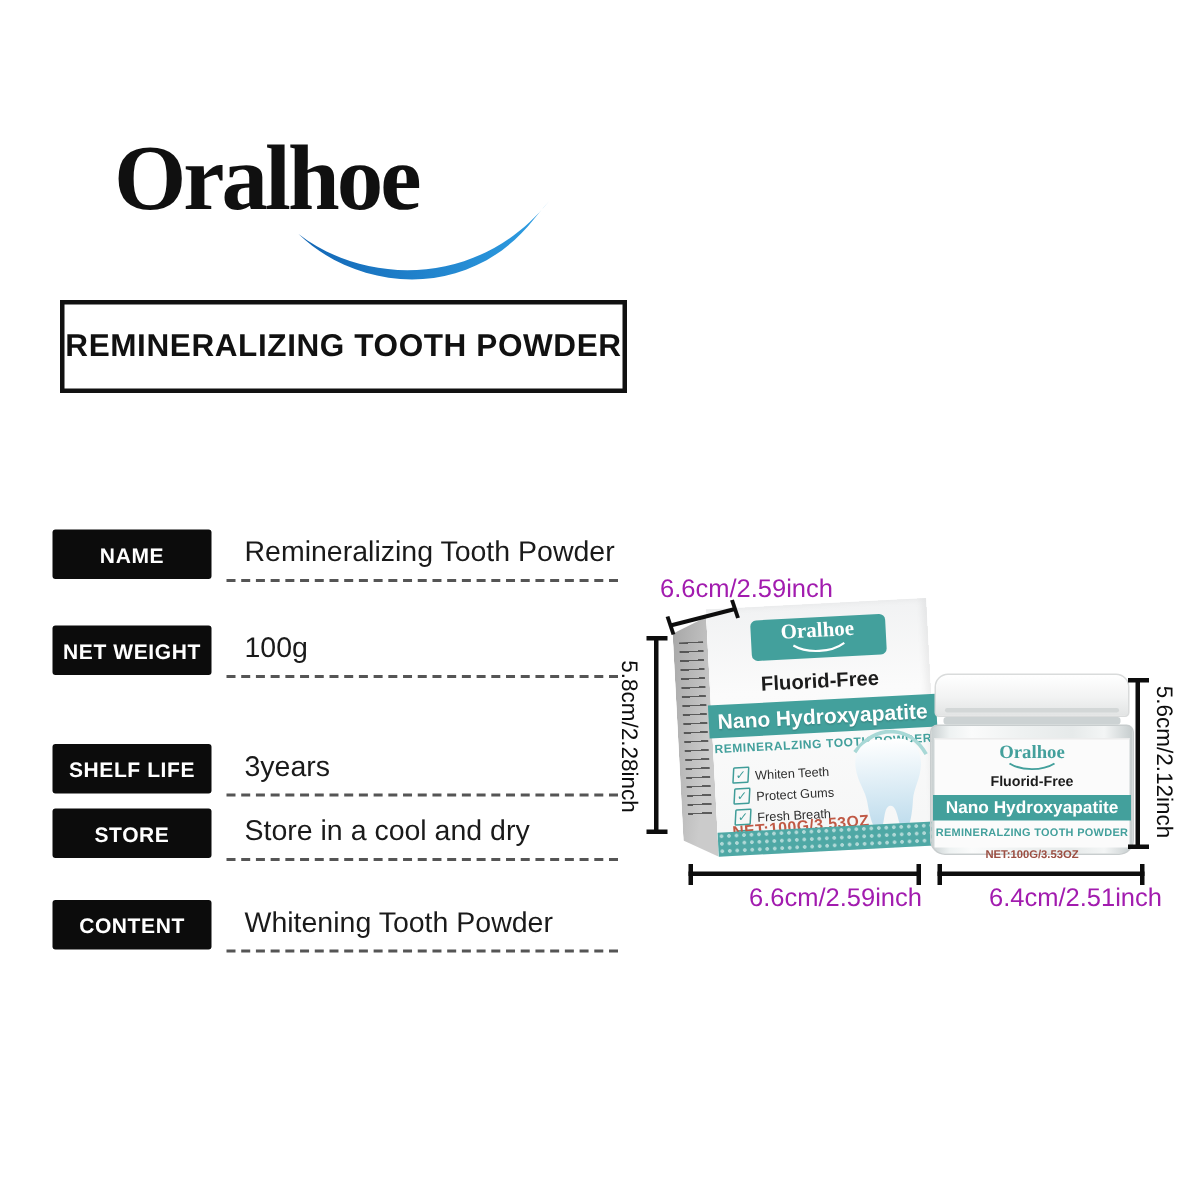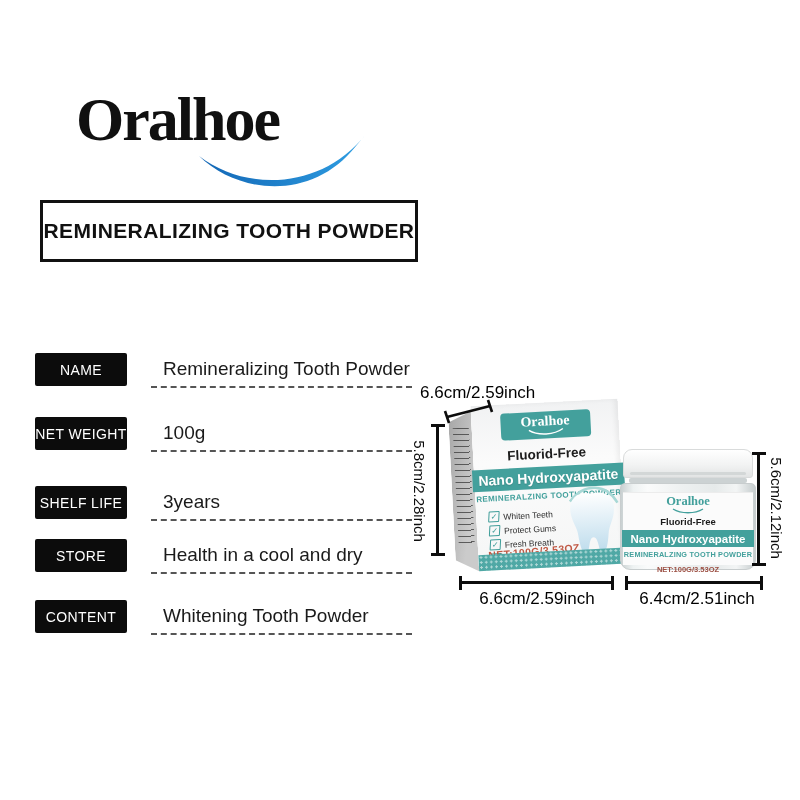--- a/index.html
+++ b/index.html
@@ -12,29 +12,29 @@
              letter-spacing:-2px;color:#101010;line-height:70px;}
   .logo-swoosh{position:absolute;left:120px;top:48px;width:180px;height:72px;}
 
   
   .title-box{position:absolute;left:40px;top:200px;width:372px;height:56px;border:3px solid #111;
              display:flex;align-items:center;justify-content:center;}
   .title-box span{font-weight:700;font-size:21px;letter-spacing:.4px;color:#111;}
 
   
   .spec-row{position:absolute;left:35px;width:380px;height:35px;}
-  .spec-label{position:absolute;left:0;top:0;width:92px;height:33px;background:#0c0c0c;
+  .spec-label{position:absolute;left:0;top:0;width:106px;height:33px;background:#0c0c0c;
               border-radius:2px;color:#fff;display:flex;align-items:center;justify-content:center;
-              font-weight:400;font-size:14px;letter-spacing:.4px;}
+              font-weight:700;font-size:14px;letter-spacing:.4px;}
   .spec-value{position:absolute;left:128px;top:0;height:33px;line-height:31px;font-size:19px;
               color:#1a1a1a;white-space:nowrap;}
   .spec-divider{position:absolute;left:116px;top:33px;width:261px;border-bottom:2px dashed #555;}
 
   
-  .dim-label{position:absolute;font-size:17px;color:#000000;white-space:nowrap;}
+  .dim-label{position:absolute;font-size:17px;color:#a21caf;white-space:nowrap;margin-left:20px;}
   .dim-label-v{position:absolute;font-size:15px;color:#0d0d0d;white-space:nowrap;
                transform:translate(-50%,-50%) rotate(90deg);}
   .dim-line-v{position:absolute;width:3px;background:#0d0d0d;}
   .dim-line-v::before,.dim-line-v::after{content:"";position:absolute;left:-5.5px;width:14px;height:3px;background:#0d0d0d;}
   .dim-line-v::before{top:0;} .dim-line-v::after{bottom:0;}
   .dim-line-h{position:absolute;height:3px;background:#0d0d0d;}
   .dim-line-h::before,.dim-line-h::after{content:"";position:absolute;top:-5.5px;width:3px;height:14px;background:#0d0d0d;}
   .dim-line-h::before{left:0;} .dim-line-h::after{right:0;}
 
   
@@ -119,28 +119,28 @@
   <div class="spec-row" style="top:353px">
     <div class="spec-label">NAME</div>
     <div class="spec-value">Remineralizing Tooth Powder</div>
     <div class="spec-divider"></div>
   </div>
   <div class="spec-row" style="top:417px">
     <div class="spec-label">NET WEIGHT</div>
     <div class="spec-value">100g</div>
     <div class="spec-divider"></div>
   </div>
-  <div class="spec-row" style="top:486px">
+  <div class="spec-row" style="top:496px">
     <div class="spec-label">SHELF LIFE</div>
     <div class="spec-value">3years</div>
     <div class="spec-divider"></div>
   </div>
   <div class="spec-row" style="top:539px">
     <div class="spec-label">STORE</div>
-    <div class="spec-value">Health in a cool and dry</div>
+    <div class="spec-value">Store in a cool and dry</div>
     <div class="spec-divider"></div>
   </div>
   <div class="spec-row" style="top:600px">
     <div class="spec-label">CONTENT</div>
     <div class="spec-value">Whitening Tooth Powder</div>
     <div class="spec-divider"></div>
   </div>
 
   <div class="carton">
     <div class="carton-side"></div>

